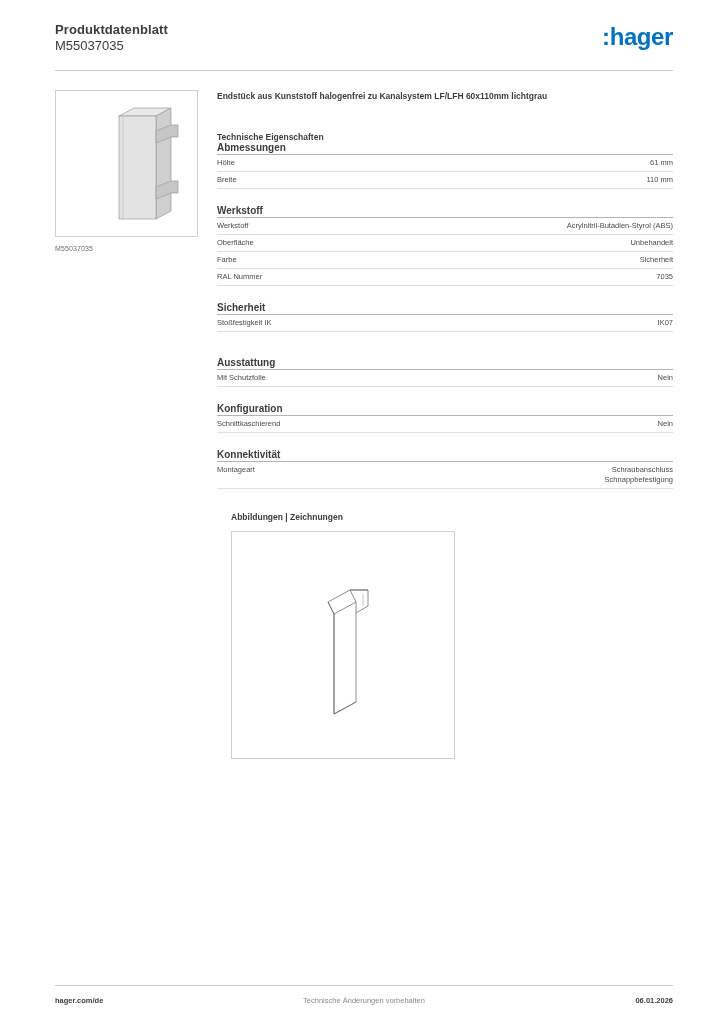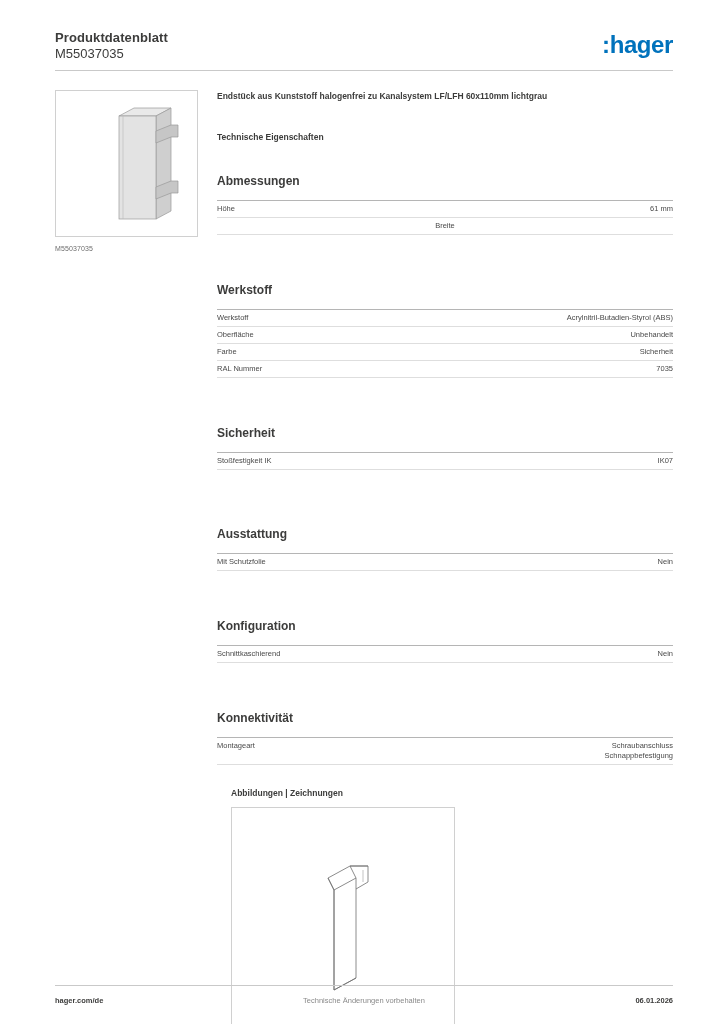--- a/index.html
+++ b/index.html
@@ -19,21 +19,21 @@
     position: relative;
     width: 724px;
     height: 1024px;
     box-sizing: border-box;
   }
 
   
   .header {
     position: absolute;
     left: 55px;
-    top: 30px;
+    top: 22px;
     width: 618px;
     height: 46px;
   }
   .doc-title {
     font-size: 13px;
     font-weight: bold;
     color: #3c3c3b;
     letter-spacing: 0.1px;
     line-height: 15px;
   }
@@ -98,27 +98,26 @@
   }
   .section-title {
     font-size: 8.5px;
     font-weight: bold;
     color: #3c3c3b;
   }
   .group {
     margin-bottom: 7px;
   }
   .group-title {
-    font-size: 12px;
-    font-weight: bold;
-    color: #3c3c3b;
-    padding-bottom: 12px;
+    font-size: 10px;
+    font-weight: bold;
+    color: #3c3c3b;
+    padding-bottom: 1px;
     border-bottom: 1px solid #b5b5b5;
     margin-bottom: 0;
-    margin-top: 32px;
   }
   .row {
     display: flex;
     justify-content: center;
     align-items: flex-start;
     font-size: 7.5px;
     color: #4a4a4a;
     border-bottom: 1px solid #dedede;
     padding: 3px 0 3px 0;
     line-height: 10px;
@@ -225,20 +224,21 @@
     <div class="section-title">Technische Eigenschaften</div>
 
     <div class="group">
       <div class="group-title">Abmessungen</div>
       <div class="row">
         <span class="label">Höhe</span>
         <span class="value">61 mm</span>
       </div>
       <div class="row">
         <span class="label">Breite</span>
+        <span class="value">110 mm</span>
       </div>
     </div>
     <div class="group-spacer"></div>
 
     <div class="group">
       <div class="group-title">Werkstoff</div>
       <div class="row">
         <span class="label">Werkstoff</span>
         <span class="value">Acrylnitril-Butadien-Styrol (ABS)</span>
       </div>

